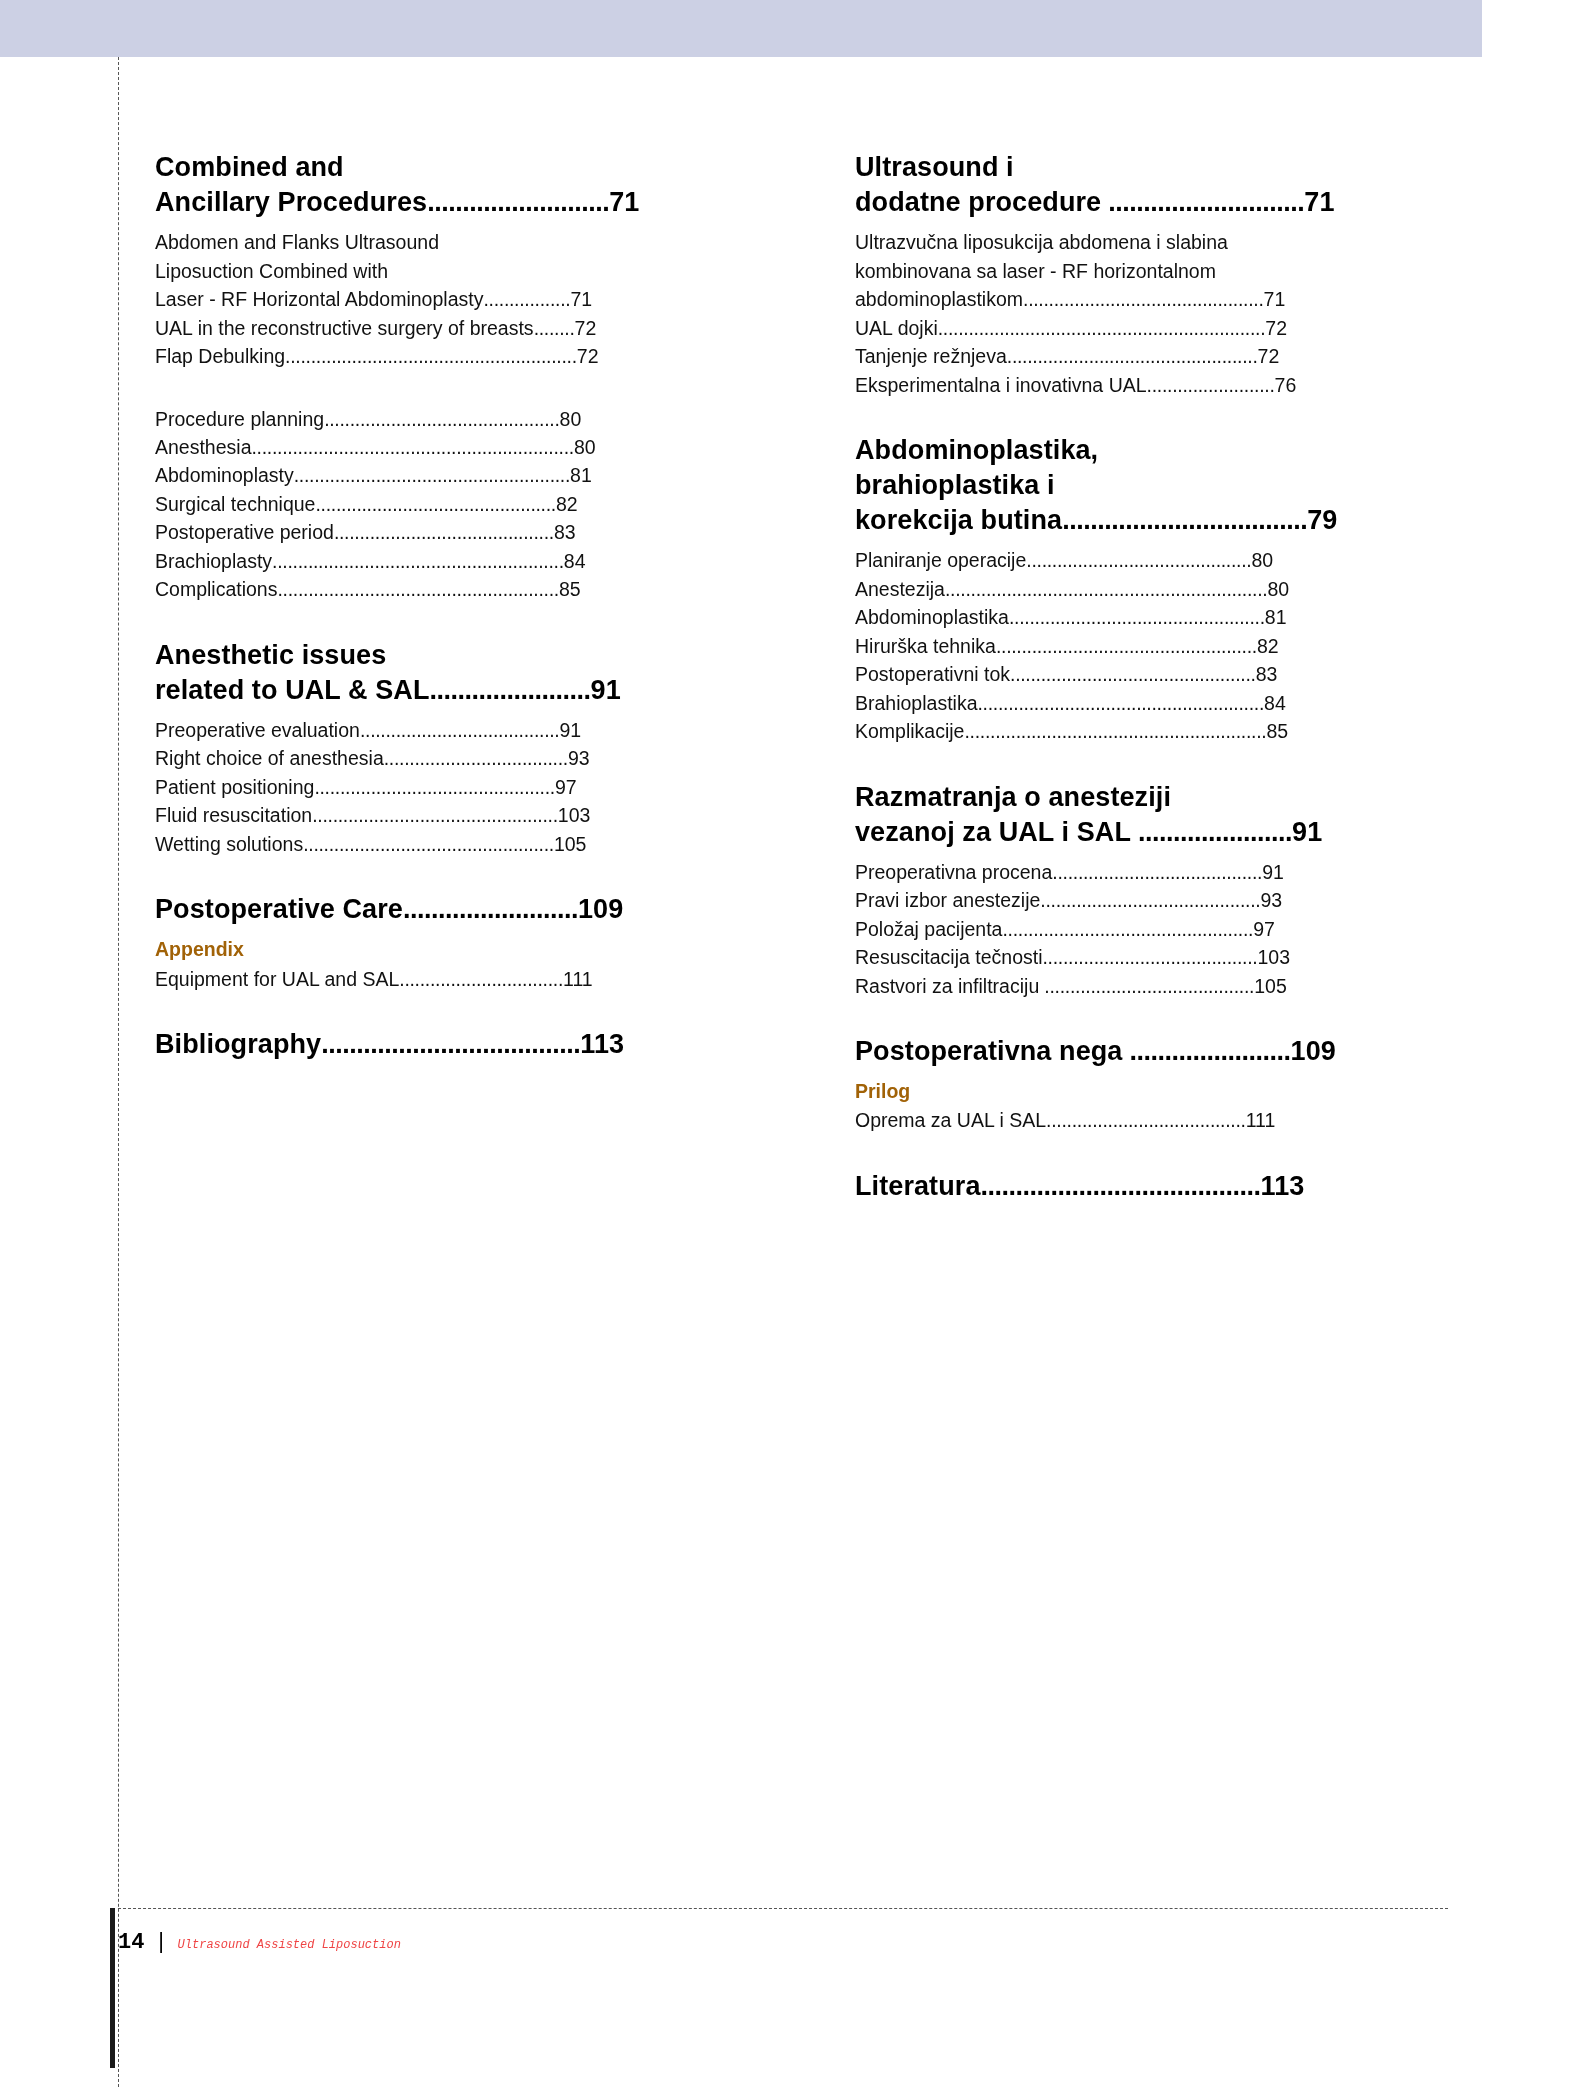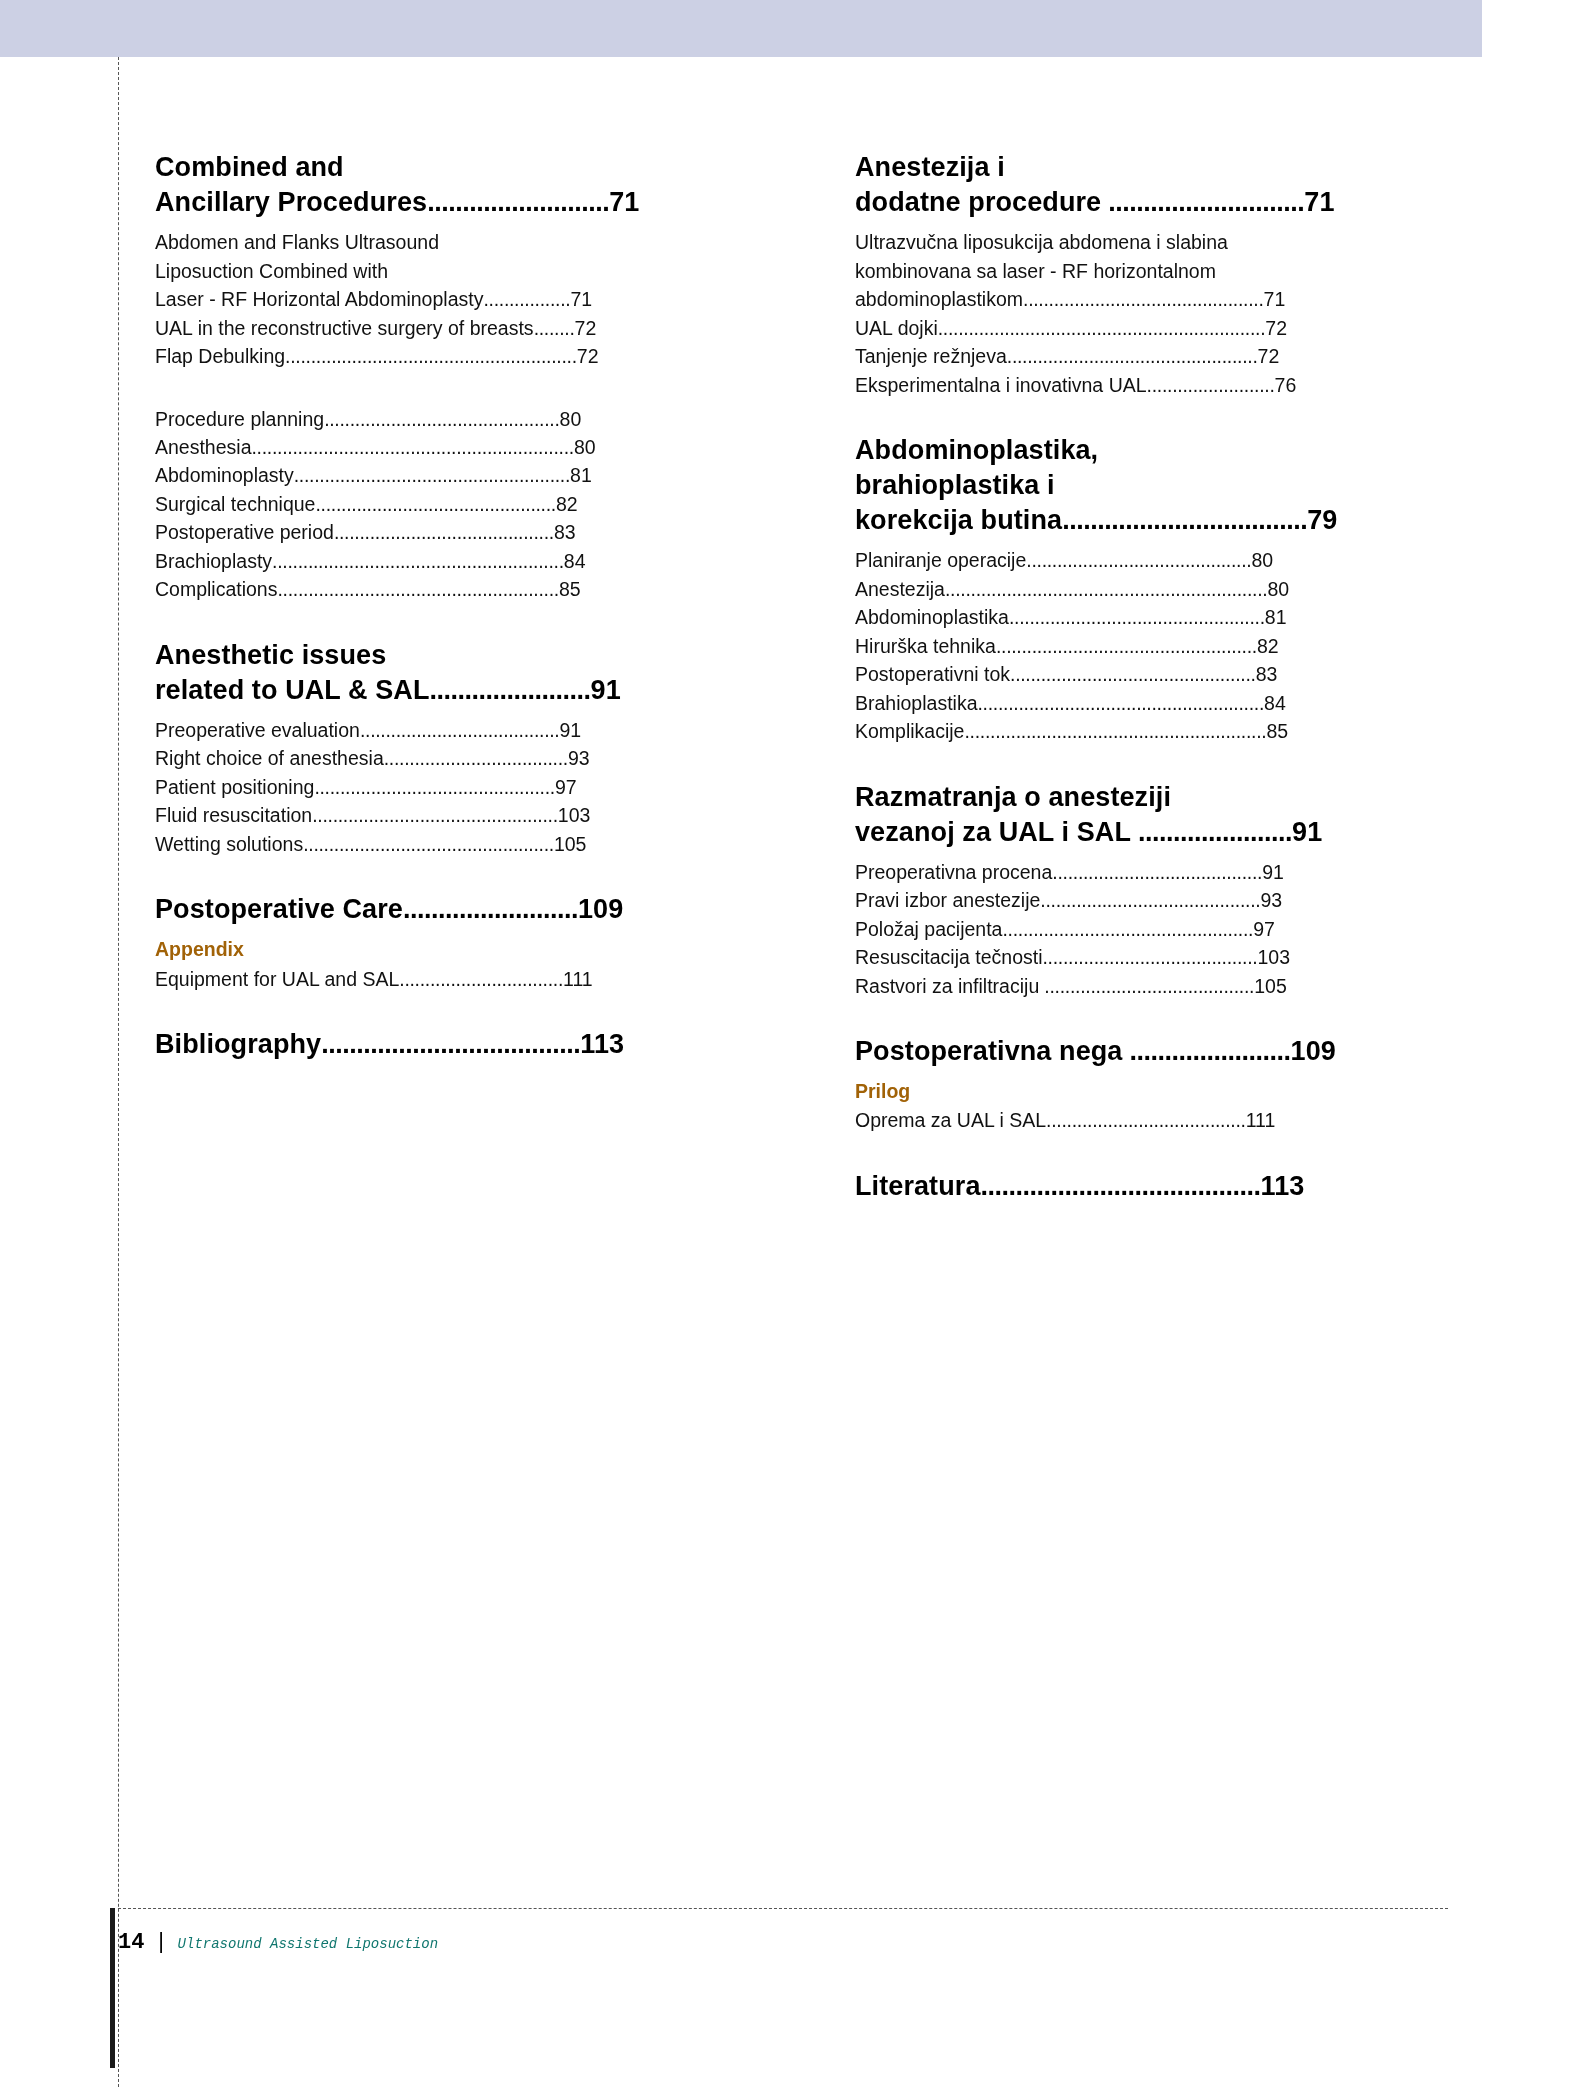--- a/index.html
+++ b/index.html
@@ -130,23 +130,23 @@
     font-weight: bold;
     color: #000;
     margin-left: 8px;
   }
   .folio-sep {
     font-size: 22px;
     color: #000;
     margin: 0 10px 0 10px;
   }
   .folio-text {
-    font-size: 14px;
+    font-size: 12px;
     font-style: italic;
-    color: #0f766e;
+    color: #ef4444;
   }
 </style>
 </head>
 <body>
 
 <div class="top-band"></div>
 <div class="top-band-right"></div>
 <div class="trim-vert"></div>
 <div class="trim-horz"></div>
 <div class="folio-bar"></div>
@@ -182,21 +182,21 @@
         <h2 class="section-title"><span>Postoperative Care</span><span class="dots">.........................</span><span>109</span></h2>
         <div class="subhead">Appendix</div>
         <div class="entry"><span>Equipment for UAL and SAL</span><span class="leader">................................</span><span>111</span></div>
       </div>
       <div class="block">
         <h2 class="section-title"><span>Bibliography</span><span class="dots">.....................................</span><span>113</span></h2>
       </div>
     </div>
   <div class="col col-right">
       <div class="block">
-        <h2 class="section-title"><span>Anestezija i</span><br><span>dodatne procedure</span><span class="dots"> ............................</span><span>71</span></h2>
+        <h2 class="section-title"><span>Ultrasound i</span><br><span>dodatne procedure</span><span class="dots"> ............................</span><span>71</span></h2>
         <div class="entry"><span>Ultrazvučna liposukcija abdomena i slabina</span></div>
         <div class="entry"><span>kombinovana sa laser - RF horizontalnom</span></div>
         <div class="entry"><span>abdominoplastikom</span><span class="leader">...............................................</span><span>71</span></div>
         <div class="entry"><span>UAL dojki</span><span class="leader">................................................................</span><span>72</span></div>
         <div class="entry"><span>Tanjenje režnjeva</span><span class="leader">.................................................</span><span>72</span></div>
         <div class="entry"><span>Eksperimentalna i inovativna UAL</span><span class="leader">.........................</span><span>76</span></div>
       </div>
       <div class="block">
         <h2 class="section-title"><span>Abdominoplastika,</span><br><span>brahioplastika i</span><br><span>korekcija butina</span><span class="dots">...................................</span><span>79</span></h2>
         <div class="entry"><span>Planiranje operacije</span><span class="leader">............................................</span><span>80</span></div>

